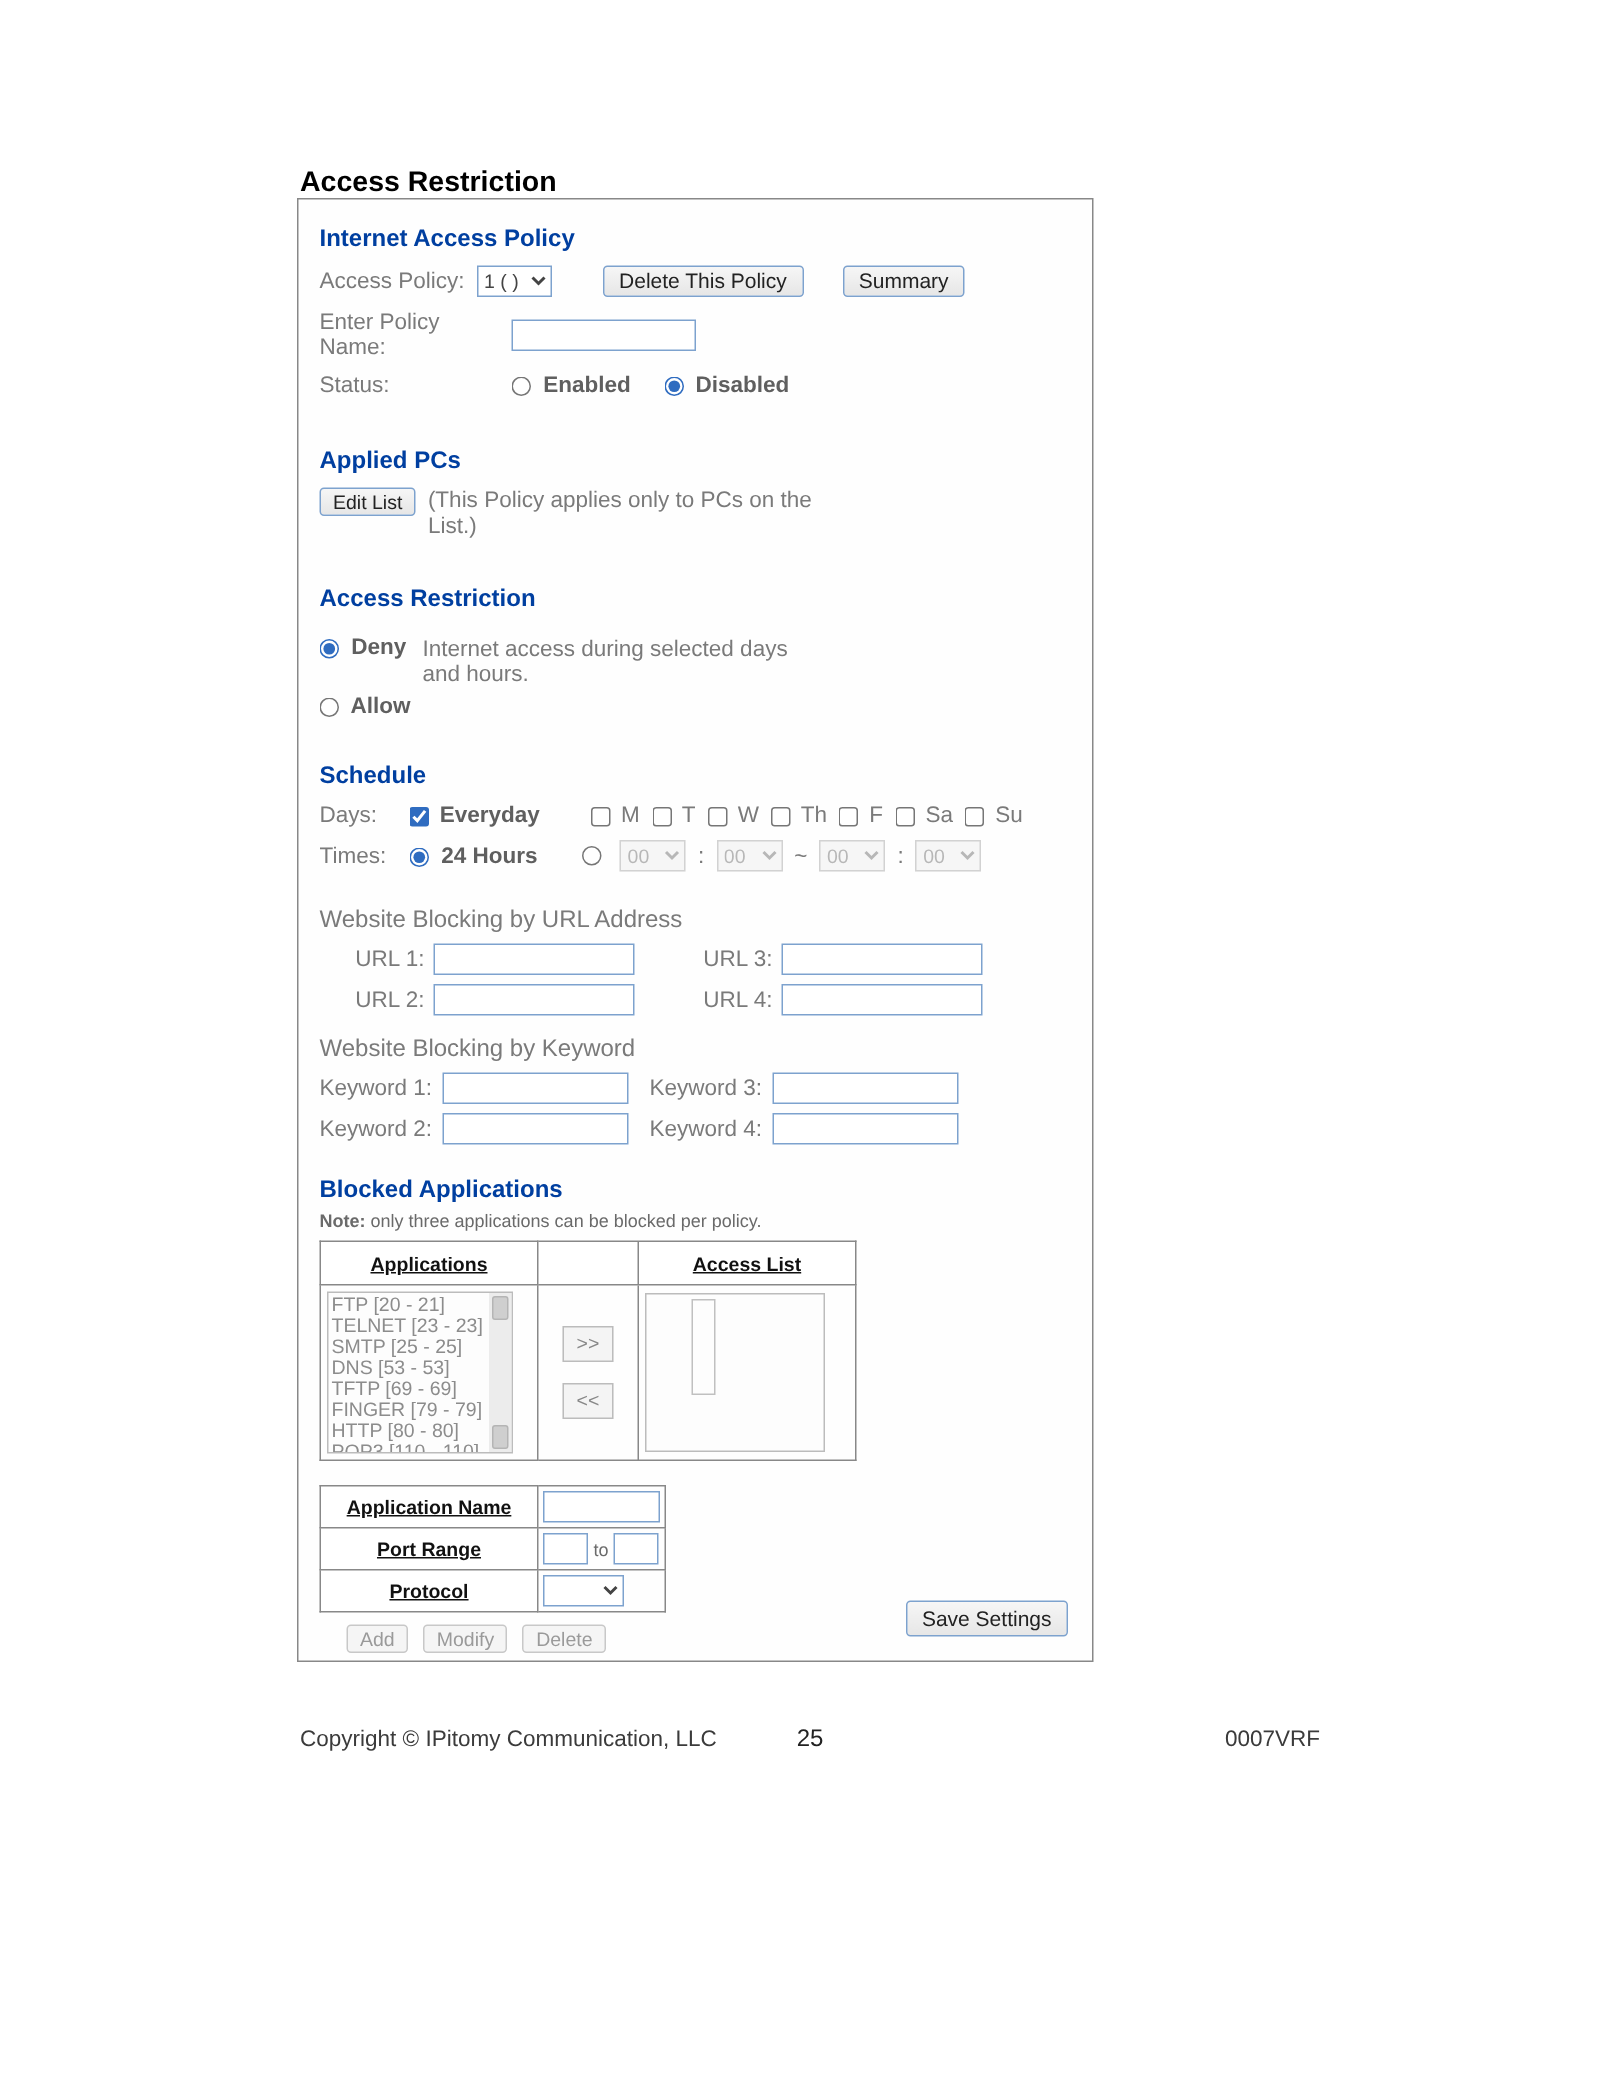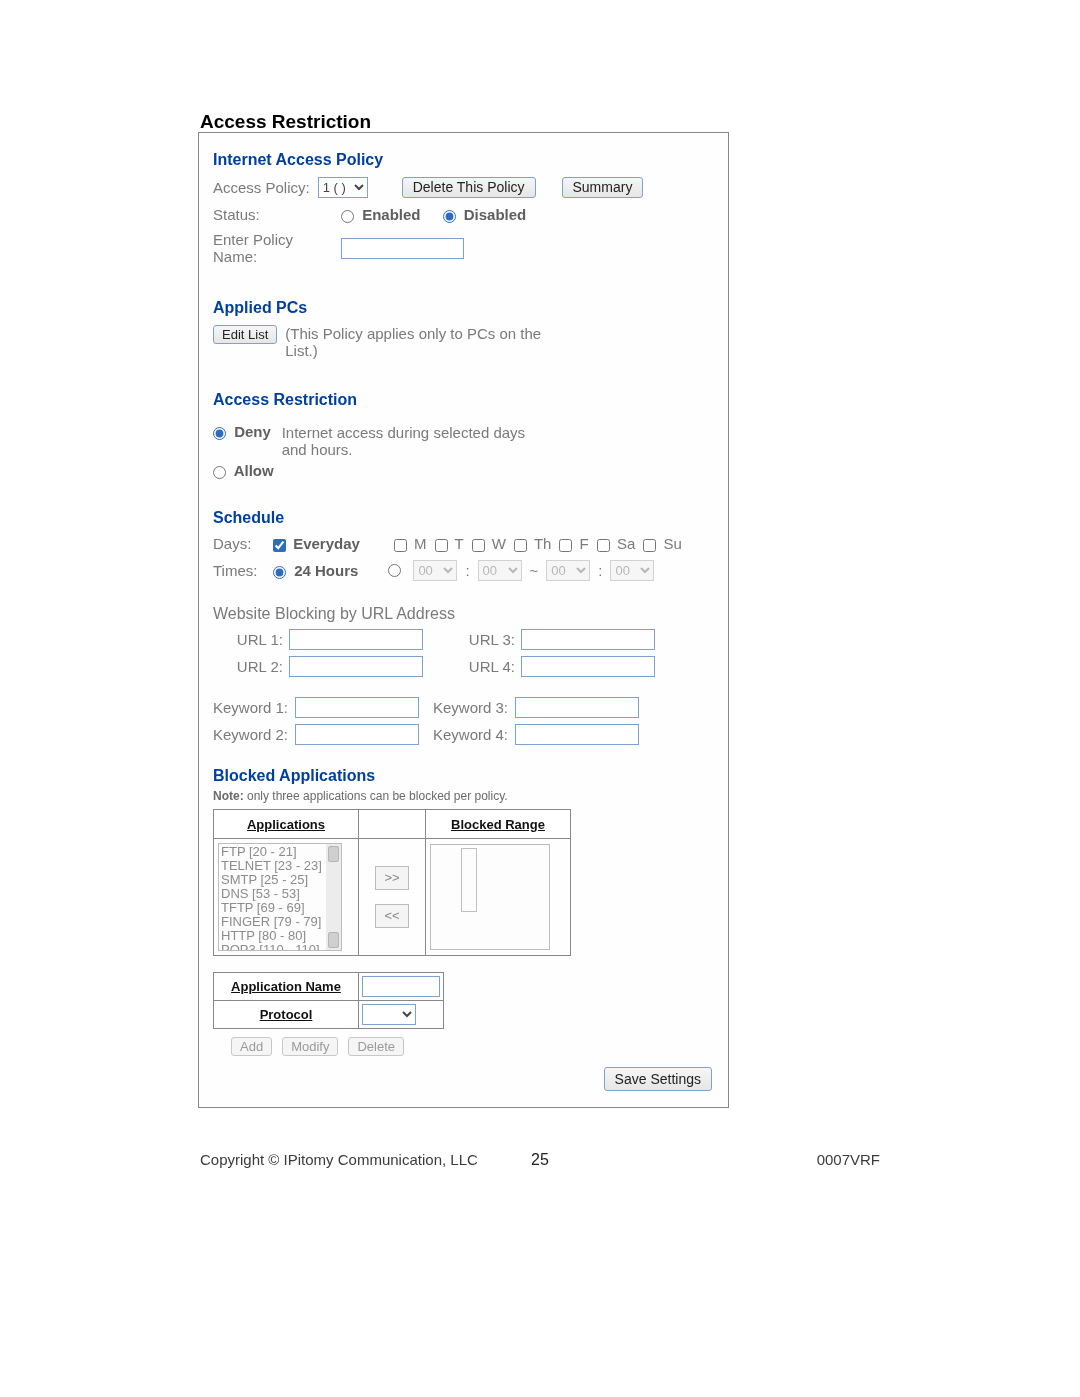--- a/index.html
+++ b/index.html
@@ -67,28 +67,28 @@
     <span class="txt">Access Policy:</span>
     <select class="sel" style="width:50px">
       <option>1 ( )</option>
     </select>
     <span style="width:18px"></span>
     <button class="btn">Delete This Policy</button>
     <span style="width:10px"></span>
     <button class="btn">Summary</button>
   </div>
   <div class="row gap-v">
+    <span class="txt" style="width:120px">Enter Policy Name:</span>
+    <input class="in wide" value="" style="">
+  </div>
+  <div class="row gap-v">
     <span class="txt" style="width:120px">Status:</span>
     <label class="b-gray"><input type="radio" class="rad" name="status" style=""> <span>Enabled</span></label>
     <span style="width:6px"></span>
     <label class="b-gray"><input type="radio" class="rad" name="status" checked="" style=""> <span>Disabled</span></label>
-  </div>
-  <div class="row gap-v">
-    <span class="txt" style="width:120px">Enter Policy Name:</span>
-    <input class="in wide" value="" style="">
   </div>
 
   <div style="height:34px"></div>
   <div class="h-blue">Applied PCs</div>
   <div class="row gap-v" style="align-items:flex-start">
     <button class="btn small">Edit List</button>
     <span class="txt" style="max-width:260px;line-height:17px">(This Policy applies only to PCs on the List.)</span>
   </div>
 
   <div style="height:32px"></div>
@@ -138,20 +138,21 @@
     <input class="in" style="width: 126px;" value="">
   </div>
   <div class="url-row">
     <span class="lbl">URL 2:</span>
     <input class="in" value="" style="">
     <span class="lbl2">URL 4:</span>
     <input class="in" style="width: 126px;" value="">
   </div>
 
   <div style="height:14px"></div>
+  <div class="h-gray">Website Blocking by Keyword</div>
   <div class="kw-row">
     <span class="lbl">Keyword 1:</span>
     <input class="in" value="" style="">
     <span class="lbl2">Keyword 3:</span>
     <input class="in" value="" style="">
   </div>
   <div class="kw-row">
     <span class="lbl">Keyword 2:</span>
     <input class="in" value="" style="">
     <span class="lbl2">Keyword 4:</span>
@@ -162,21 +163,21 @@
   <div class="h-blue">Blocked Applications</div>
   <div class="small" style="margin-top:4px">
     <b>Note:</b><span> only three applications can be blocked per policy.</span>
   </div>
 
   <table class="apptab" style="margin-top:6px">
     <tbody>
         <tr class="table-caption-row">
       <th style="width:132px">Applications</th>
       <th style="width:54px;border-left:none;border-right:none;border-top:1px solid #888"></th>
-      <th style="width:132px">Blocked Range</th>
+      <th style="width:132px">Access List</th>
     </tr>
     <tr>
       <td style="padding:4px">
         <div class="list-box">
           <div>FTP [20 - 21]</div>
           <div>TELNET [23 - 23]</div>
           <div>SMTP [25 - 25]</div>
           <div>DNS [53 - 53]</div>
           <div>TFTP [69 - 69]</div>
           <div>FINGER [79 - 79]</div>
@@ -202,20 +203,28 @@
   </tbody>
     </table>
 
   <table class="apptab" style="margin-top:16px;border-top:none">
     <tbody>
         <tr>
       <th style="width:132px">Application Name</th>
       <td style="width:78px;padding:3px"><input class="in" style="width: 70px;" value=""></td>
     </tr>
     <tr>
+      <th>Port Range</th>
+      <td style="padding:3px">
+        <input class="in" style="width: 22px;" value="">
+        <span class="small">to</span>
+        <input class="in" style="width: 22px;" value="">
+      </td>
+    </tr>
+    <tr>
       <th>Protocol</th>
       <td style="padding:3px">
         <select class="sel" style="width:54px"><option></option></select>
       </td>
     </tr>
   </tbody>
     </table>
 
   <div class="row" style="margin-top:8px;gap:10px;padding-left:18px">
     <button class="btn ghost small">Add</button>

